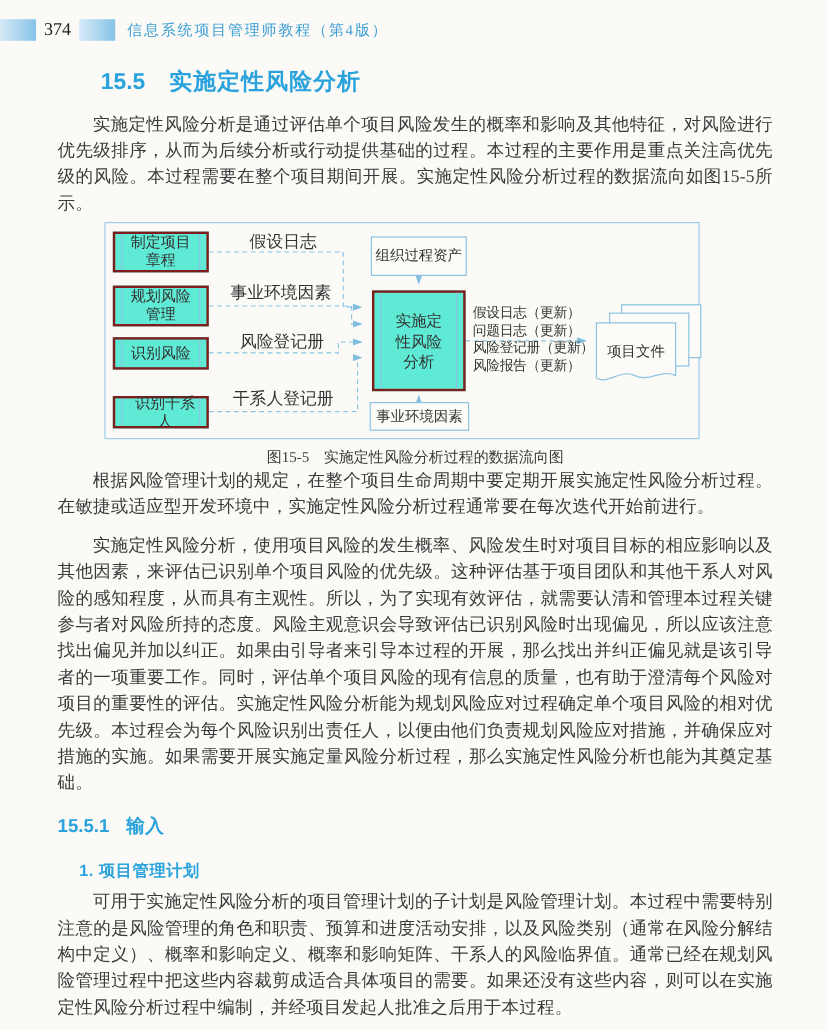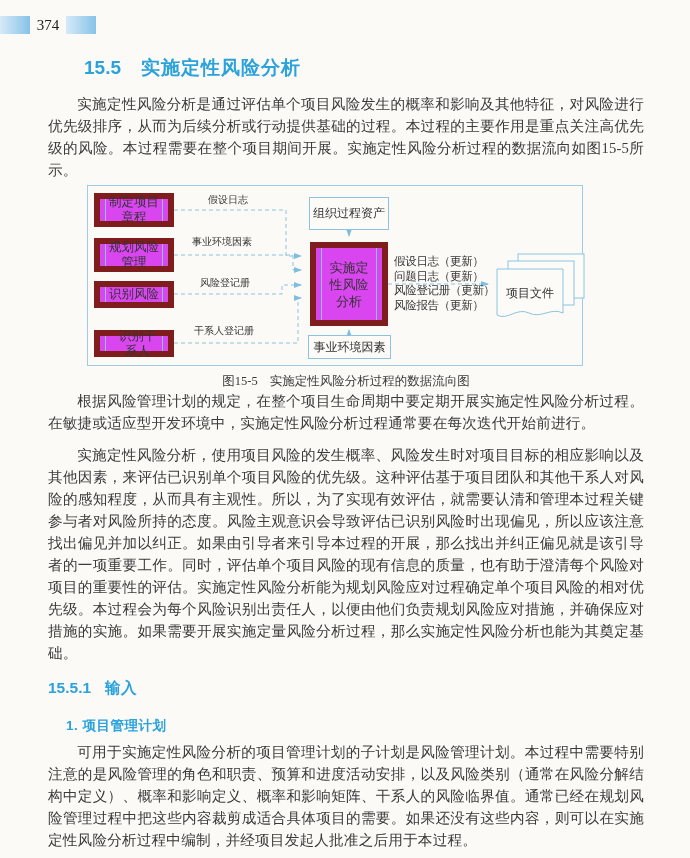--- a/index.html
+++ b/index.html
@@ -46,57 +46,58 @@
     margin:18px 0 0 18px; font-family:"Liberation Sans","DejaVu Sans",sans-serif;
     font-weight:bold; font-size:13.5px; color:#2aa2db; letter-spacing:0.5px;
   }
 
   
   .fig { margin:4px 0 0 39px; position:relative; width:496px; height:181px;
          border:1px solid #9ecce6; background:transparent; }
   .fig svg.arrows { position:absolute; left:0; top:0; width:496px; height:181px; }
 
   .pbox {
-    position:absolute; border:6px solid #7f1d1d; background:#d946ef;
+    position:absolute; border:2px solid #7f1d1d; background:#5eead4;
     display:flex; align-items:center; justify-content:center; text-align:center;
     font-size:12.5px; line-height:15px; color:#333; padding:0 9px;
   }
   .pbox::before, .pbox::after {
     content:""; position:absolute; top:0; bottom:0; width:0; border-left:1px solid #8cc3e1;
   }
   .pbox::before { left:5px; }
   .pbox::after  { right:5px; }
   .pbox.center { font-size:13px; line-height:17px; padding:0 12px; }
 
   .sbox {
     position:absolute; border:1px solid #8cc3e1; background:#fcfbf8;
     display:flex; align-items:center; justify-content:center;
     font-size:12px; color:#333; white-space:nowrap;
   }
 
-  .llabel { position:absolute; font-size:10px; color:#333; white-space:nowrap; }
+  .llabel { position:absolute; font-size:14px; color:#333; white-space:nowrap; }
 
   .outs { position:absolute; left:306px; top:68px; font-size:11.5px;
           line-height:14.5px; color:#333; white-space:nowrap; letter-spacing:-0.3px; }
 
   .docsvg { position:absolute; left:408px; top:66px; }
   .doclabel { position:absolute; left:408px; top:88px; width:68px; height:38px;
               display:flex; align-items:center; justify-content:center;
               font-size:12px; color:#333; white-space:nowrap; }
 
   .fig-caption { margin-top:7px; text-align:center; font-size:12.5px; color:#3a3a3a; }
   .fig-caption .figno { margin-right:12px; }
 </style>
 </head>
 <body>
 
 <div class="header">
   <span class="hdr-sq"></span>
   <span class="pagenum">374</span>
   <span class="hdr-sq"></span>
+  <span class="booktitle">信息系统项目管理师教程（第4版）</span>
 </div>
 
 <div class="content">
 
   <h1 class="sec">
     <span class="secnum">15.5</span><span>实施定性风险分析</span>
   </h1>
 
   <p class="body p1">实施定性风险分析是通过评估单个项目风险发生的概率和影响及其他特征，对风险进行优先级排序，从而为后续分析或行动提供基础的过程。本过程的主要作用是重点关注高优先级的风险。本过程需要在整个项目期间开展。实施定性风险分析过程的数据流向如图15-5所示。</p>
 

